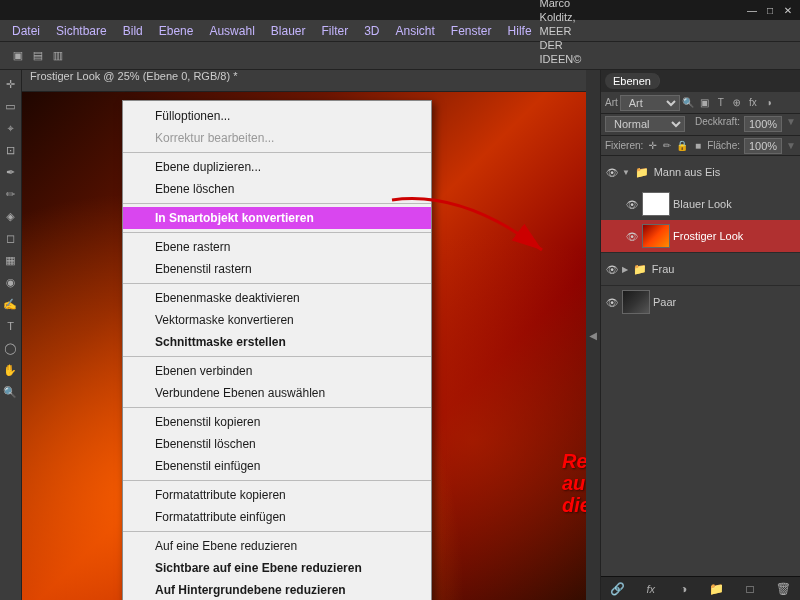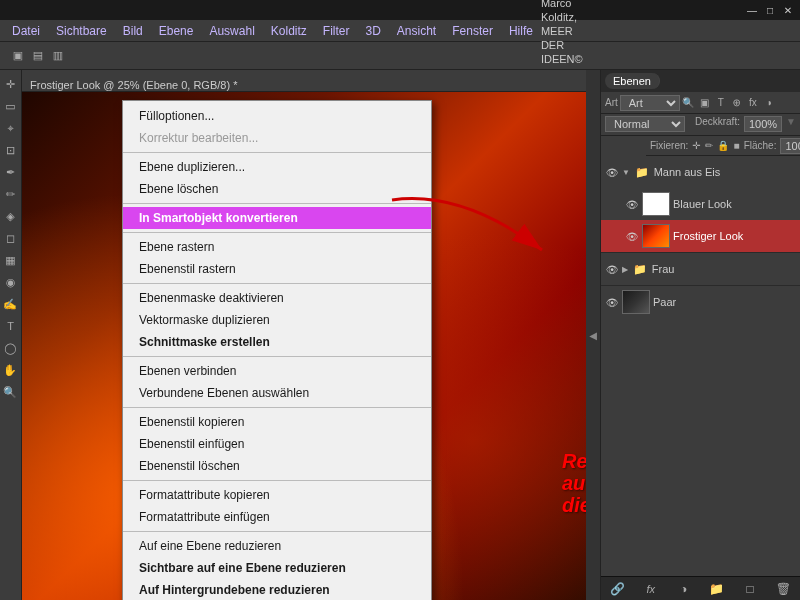--- a/index.html
+++ b/index.html
@@ -121,21 +121,21 @@
       width: 310px;
       background: #f0f0f0;
       border: 1px solid #888;
       box-shadow: 3px 3px 8px rgba(0,0,0,0.5);
       z-index: 100;
       color: #1a1a1a;
       font-size: 12px;
       padding: 4px 0;
     }
     .ctx-item {
-      padding: 4px 16px;
+      padding: 4px 32px;
       cursor: pointer;
       white-space: nowrap;
       color: #1a1a1a;
     }
     .ctx-item.disabled { color: #999; cursor: default; }
     .ctx-item.active-item {
       background: #d946ef;
       color: #fff;
       font-weight: bold;
     }
@@ -239,21 +239,20 @@
     
     .fix-row {
       display: flex;
       align-items: center;
       padding: 2px 4px;
       gap: 4px;
       border-bottom: 1px solid #222;
       height: 20px;
       font-size: 10px;
       color: #aaa;
-      margin-left: 45px;
     }
     .flaeche-label { margin-left: auto; font-size: 10px; color: #aaa; }
 
     
     .layers-list {
       flex: 1;
       overflow-y: auto;
       background: #3c3c3c;
     }
 
@@ -372,21 +371,21 @@
 
     
     .canvas-header {
       position: absolute;
       top: 0;
       left: 0;
       right: 0;
       height: 22px;
       background: #3c3c3c;
       display: flex;
-      align-items: flex-end;
+      align-items: flex-start;
       padding: 0 8px;
       font-size: 11px;
       color: #ccc;
       border-bottom: 1px solid #222;
     }
   </style>
 </head>
 <body>
 
 <div class="title-bar">
@@ -394,21 +393,21 @@
   <div class="title-bar-btn">□</div>
   <div class="title-bar-btn">✕</div>
 </div>
 
 <div class="menu-bar">
   <span class="menu-item">Datei</span>
   <span class="menu-item">Sichtbare</span>
   <span class="menu-item">Bild</span>
   <span class="menu-item">Ebene</span>
   <span class="menu-item">Auswahl</span>
-  <span class="menu-item">Kolditz</span>
+  <span class="menu-item">Blauer</span>
   <span class="menu-item">Filter</span>
   <span class="menu-item">3D</span>
   <span class="menu-item">Ansicht</span>
   <span class="menu-item">Fenster</span>
   <span class="menu-item">Hilfe</span>
 
   <div style="margin-left:auto; padding-right: 220px;">
     <span style="font-size:11px; color:#ccc;">Marco Kolditz, MEER DER IDEEN©</span>
   </div>
 </div>
@@ -453,29 +452,29 @@
       <div class="ctx-separator"></div>
       <div class="ctx-item">Ebene duplizieren...</div>
       <div class="ctx-item">Ebene löschen</div>
       <div class="ctx-separator"></div>
       <div class="ctx-item active-item">In Smartobjekt konvertieren</div>
       <div class="ctx-separator"></div>
       <div class="ctx-item">Ebene rastern</div>
       <div class="ctx-item">Ebenenstil rastern</div>
       <div class="ctx-separator"></div>
       <div class="ctx-item">Ebenenmaske deaktivieren</div>
-      <div class="ctx-item">Vektormaske duplizieren</div>
+      <div class="ctx-item">Vektormaske konvertieren</div>
       <div class="ctx-item bold">Schnittmaske erstellen</div>
       <div class="ctx-separator"></div>
       <div class="ctx-item">Ebenen verbinden</div>
       <div class="ctx-item">Verbundene Ebenen auswählen</div>
       <div class="ctx-separator"></div>
       <div class="ctx-item">Ebenenstil kopieren</div>
+      <div class="ctx-item">Ebenenstil löschen</div>
       <div class="ctx-item">Ebenenstil einfügen</div>
-      <div class="ctx-item">Ebenenstil löschen</div>
       <div class="ctx-separator"></div>
       <div class="ctx-item">Formatattribute kopieren</div>
       <div class="ctx-item">Formatattribute einfügen</div>
       <div class="ctx-separator"></div>
       <div class="ctx-item">Auf eine Ebene reduzieren</div>
       <div class="ctx-item bold">Sichtbare auf eine Ebene reduzieren</div>
       <div class="ctx-item bold">Auf Hintergrundebene reduzieren</div>
 
     </div>
 

